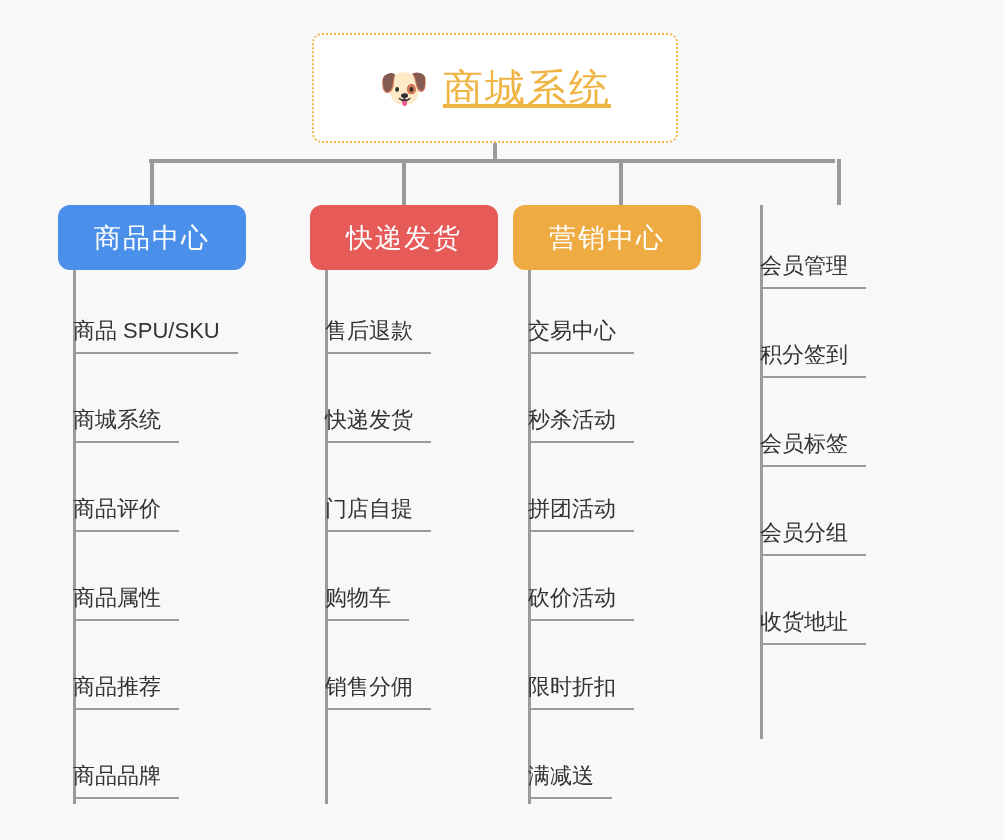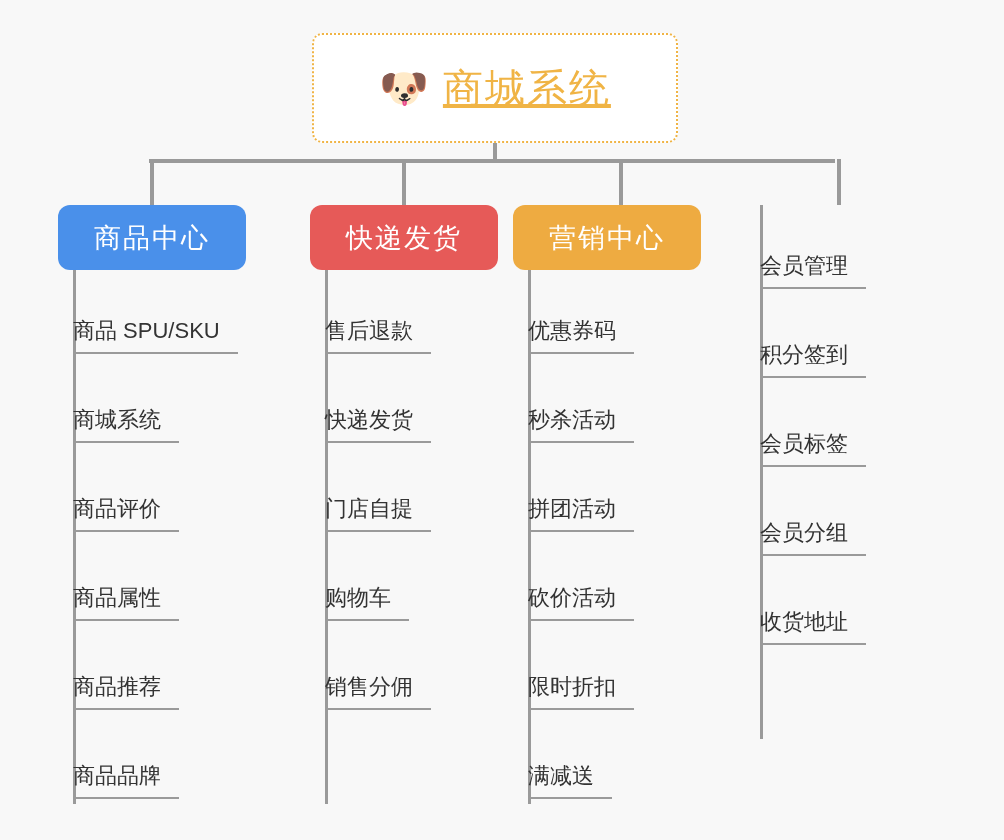--- a/index.html
+++ b/index.html
@@ -190,21 +190,21 @@
           </div>
         </div>
       </div>
       <div class="column" style="left: 513px;">
         <div class="cat-box" style="background: rgb(238, 171, 65);">
           <span>营销中心</span>
         </div>
         <div class="leaf-list">
           <div class="leaf-spine" style="height: 534px;"></div>
           <div class="leaf">
-            <span class="leaf-label">优惠券码</span>
+            <span class="leaf-label">交易中心</span>
           </div>
           <div class="leaf">
             <span class="leaf-label">秒杀活动</span>
           </div>
           <div class="leaf">
             <span class="leaf-label">拼团活动</span>
           </div>
           <div class="leaf">
             <span class="leaf-label">砍价活动</span>
           </div>

